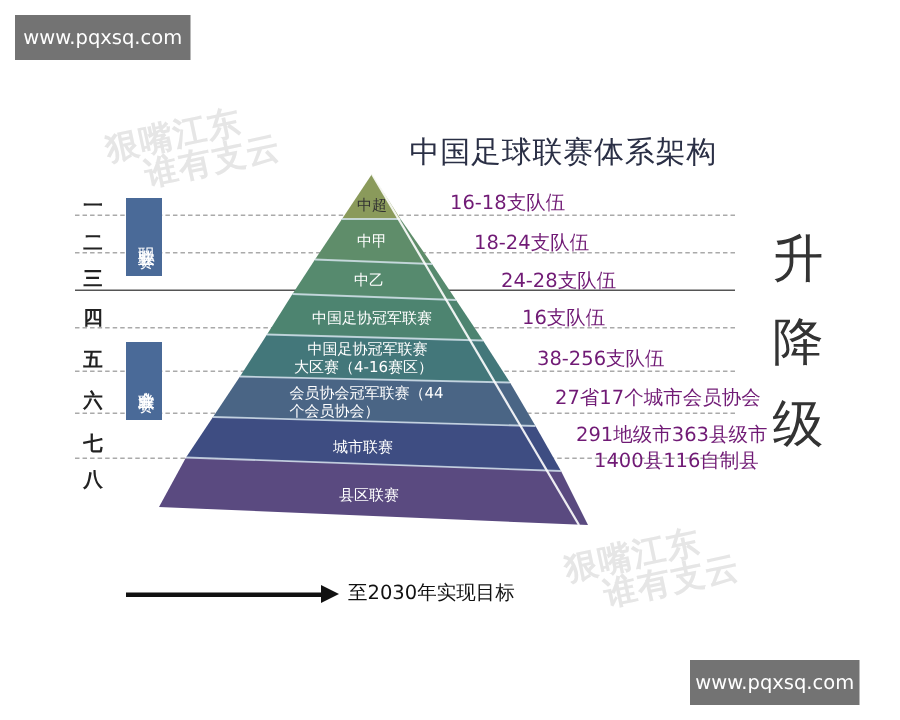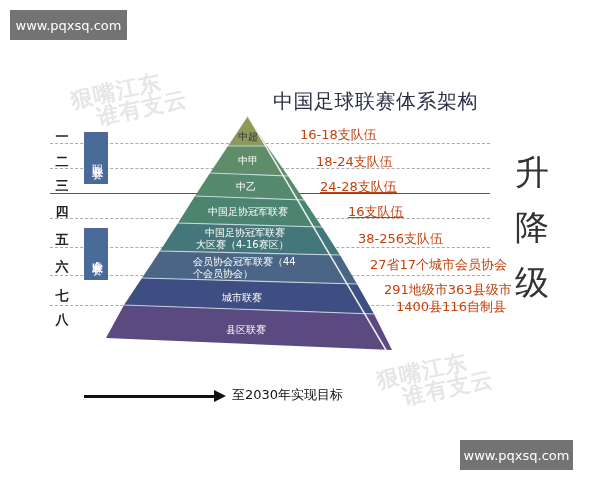--- a/index.html
+++ b/index.html
@@ -11,21 +11,21 @@
   .wm-bottom { left:460px; top:440px; width:113px; height:30px; }
   .ghost { position:absolute; color:#e6e6e6; font-weight:bold; font-size:22px; transform:rotate(-12deg);
            line-height:22px; letter-spacing:1px; }
   .title { position:absolute; left:273px; top:76px; font-size:20px; color:#2a2f45; letter-spacing:0.5px;margin-top:12px; }
   .dash { position:absolute; height:0; border-top:1.5px dashed #aaa; }
   .solid { position:absolute; height:0; border-top:1.5px solid #555; }
   .num { position:absolute; font-size:13px; font-weight:bold; color:#222; width:16px; text-align:center; }
   .tagbox { position:absolute; background:#4a6a98; color:#fff; font-size:11px; width:24px;
             writing-mode:vertical-rl; text-orientation:upright; display:flex; align-items:center;
             justify-content:center; letter-spacing:1px; }
-  .cnt { position:absolute; font-size:13px; color:#c2410c; white-space:nowrap; }
+  .cnt { position:absolute; font-size:13px; color:#701a75; white-space:nowrap; }
   .big { position:absolute; font-size:34px; color:#333; left:515px; }
   .arrow-line { position:absolute; left:84px; top:395px; width:132px; height:3px; background:#111; }
   .arrow-head { position:absolute; left:214px; top:390px; width:0; height:0;
                 border-top:6px solid transparent; border-bottom:6px solid transparent; border-left:12px solid #111; }
   .goal { position:absolute; left:232px; top:386px; font-size:13px; font-weight:normal; color:#111; }
   svg.pyr { position:absolute; left:0; top:0; }
   .lyr-label { font-size:10px; fill:#fff; }
 </style>
 </head>
 <body>
@@ -90,22 +90,22 @@
   <text class="lyr-label" x="205" y="236">中国足协冠军联赛</text>
   <text class="lyr-label" x="196" y="248">大区赛（4-16赛区）</text>
   <text class="lyr-label" x="193" y="265">会员协会冠军联赛（44</text>
   <text class="lyr-label" x="193" y="277">个会员协会）</text>
   <text class="lyr-label" x="222" y="301">城市联赛</text>
   <text class="lyr-label" x="226" y="333">县区联赛</text>
 </svg>
 
 <div class="cnt" style="left:300px;top:126px;">16-18支队伍</div>
 <div class="cnt" style="left:316px;top:153px;">18-24支队伍</div>
-<div class="cnt" style="left:320px;top:178px;text-decoration:underline;">24-28支队伍</div>
-<div class="cnt" style="left:348px;top:203px;text-decoration:underline;">16支队伍</div>
+<div class="cnt" style="left:334px;top:178px;">24-28支队伍</div>
+<div class="cnt" style="left:348px;top:203px;">16支队伍</div>
 <div class="cnt" style="left:358px;top:230px;">38-256支队伍</div>
 <div class="cnt" style="left:370px;top:256px;">27省17个城市会员协会</div>
 <div class="cnt" style="left:384px;top:281px;">291地级市363县级市</div>
 <div class="cnt" style="left:396px;top:298px;">1400县116自制县</div>
 
 <div class="big" style="top:150px;">升</div>
 <div class="big" style="top:205px;">降</div>
 <div class="big" style="top:260px;">级</div>
 
 <div class="arrow-line"></div>

